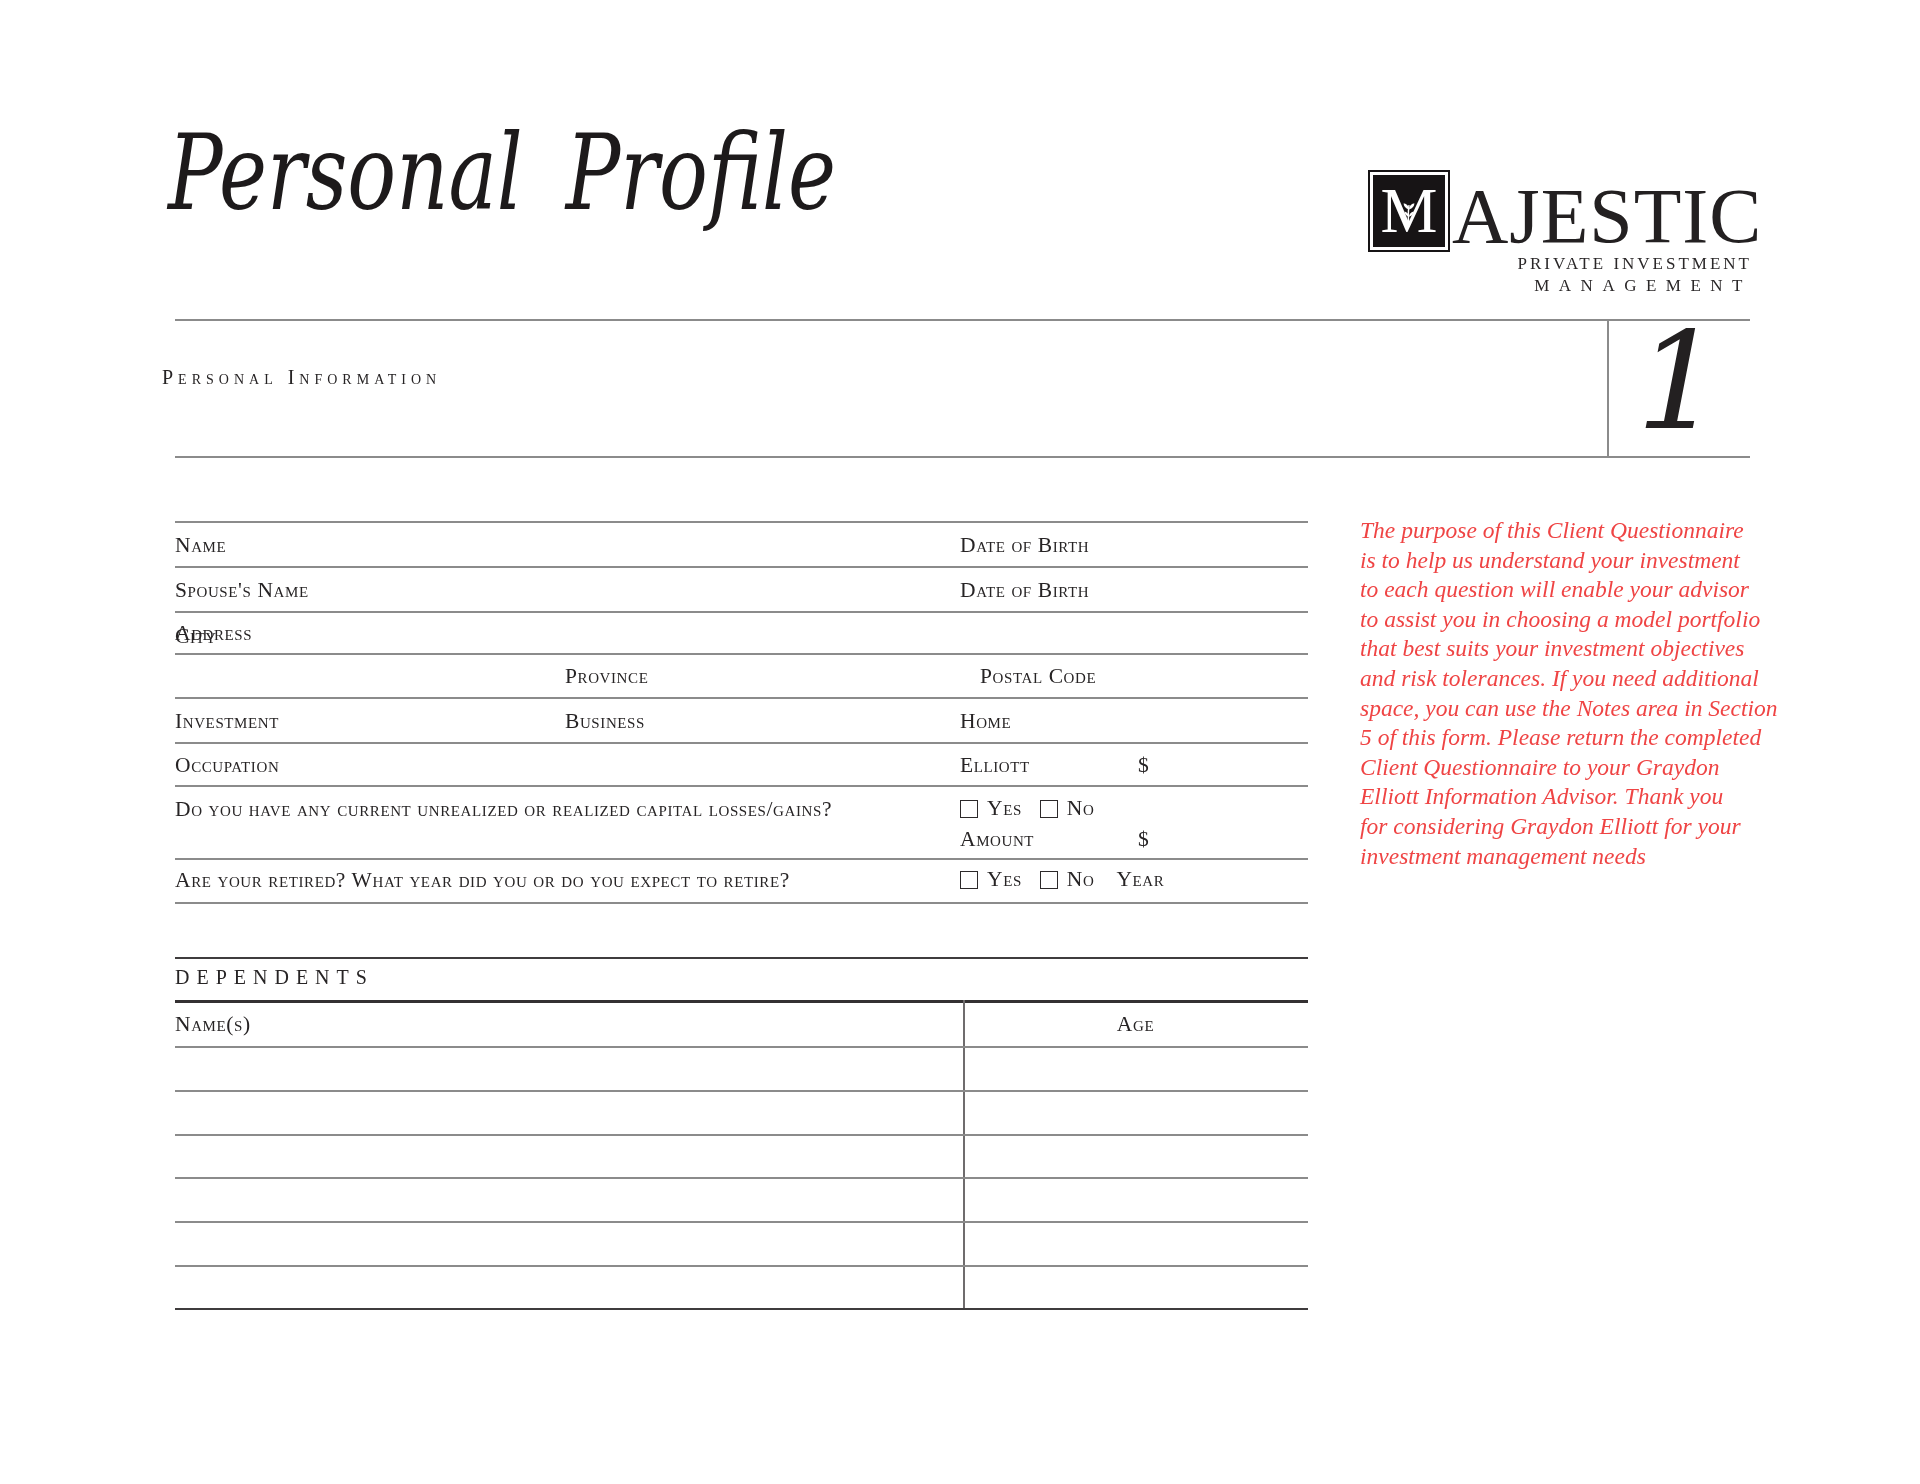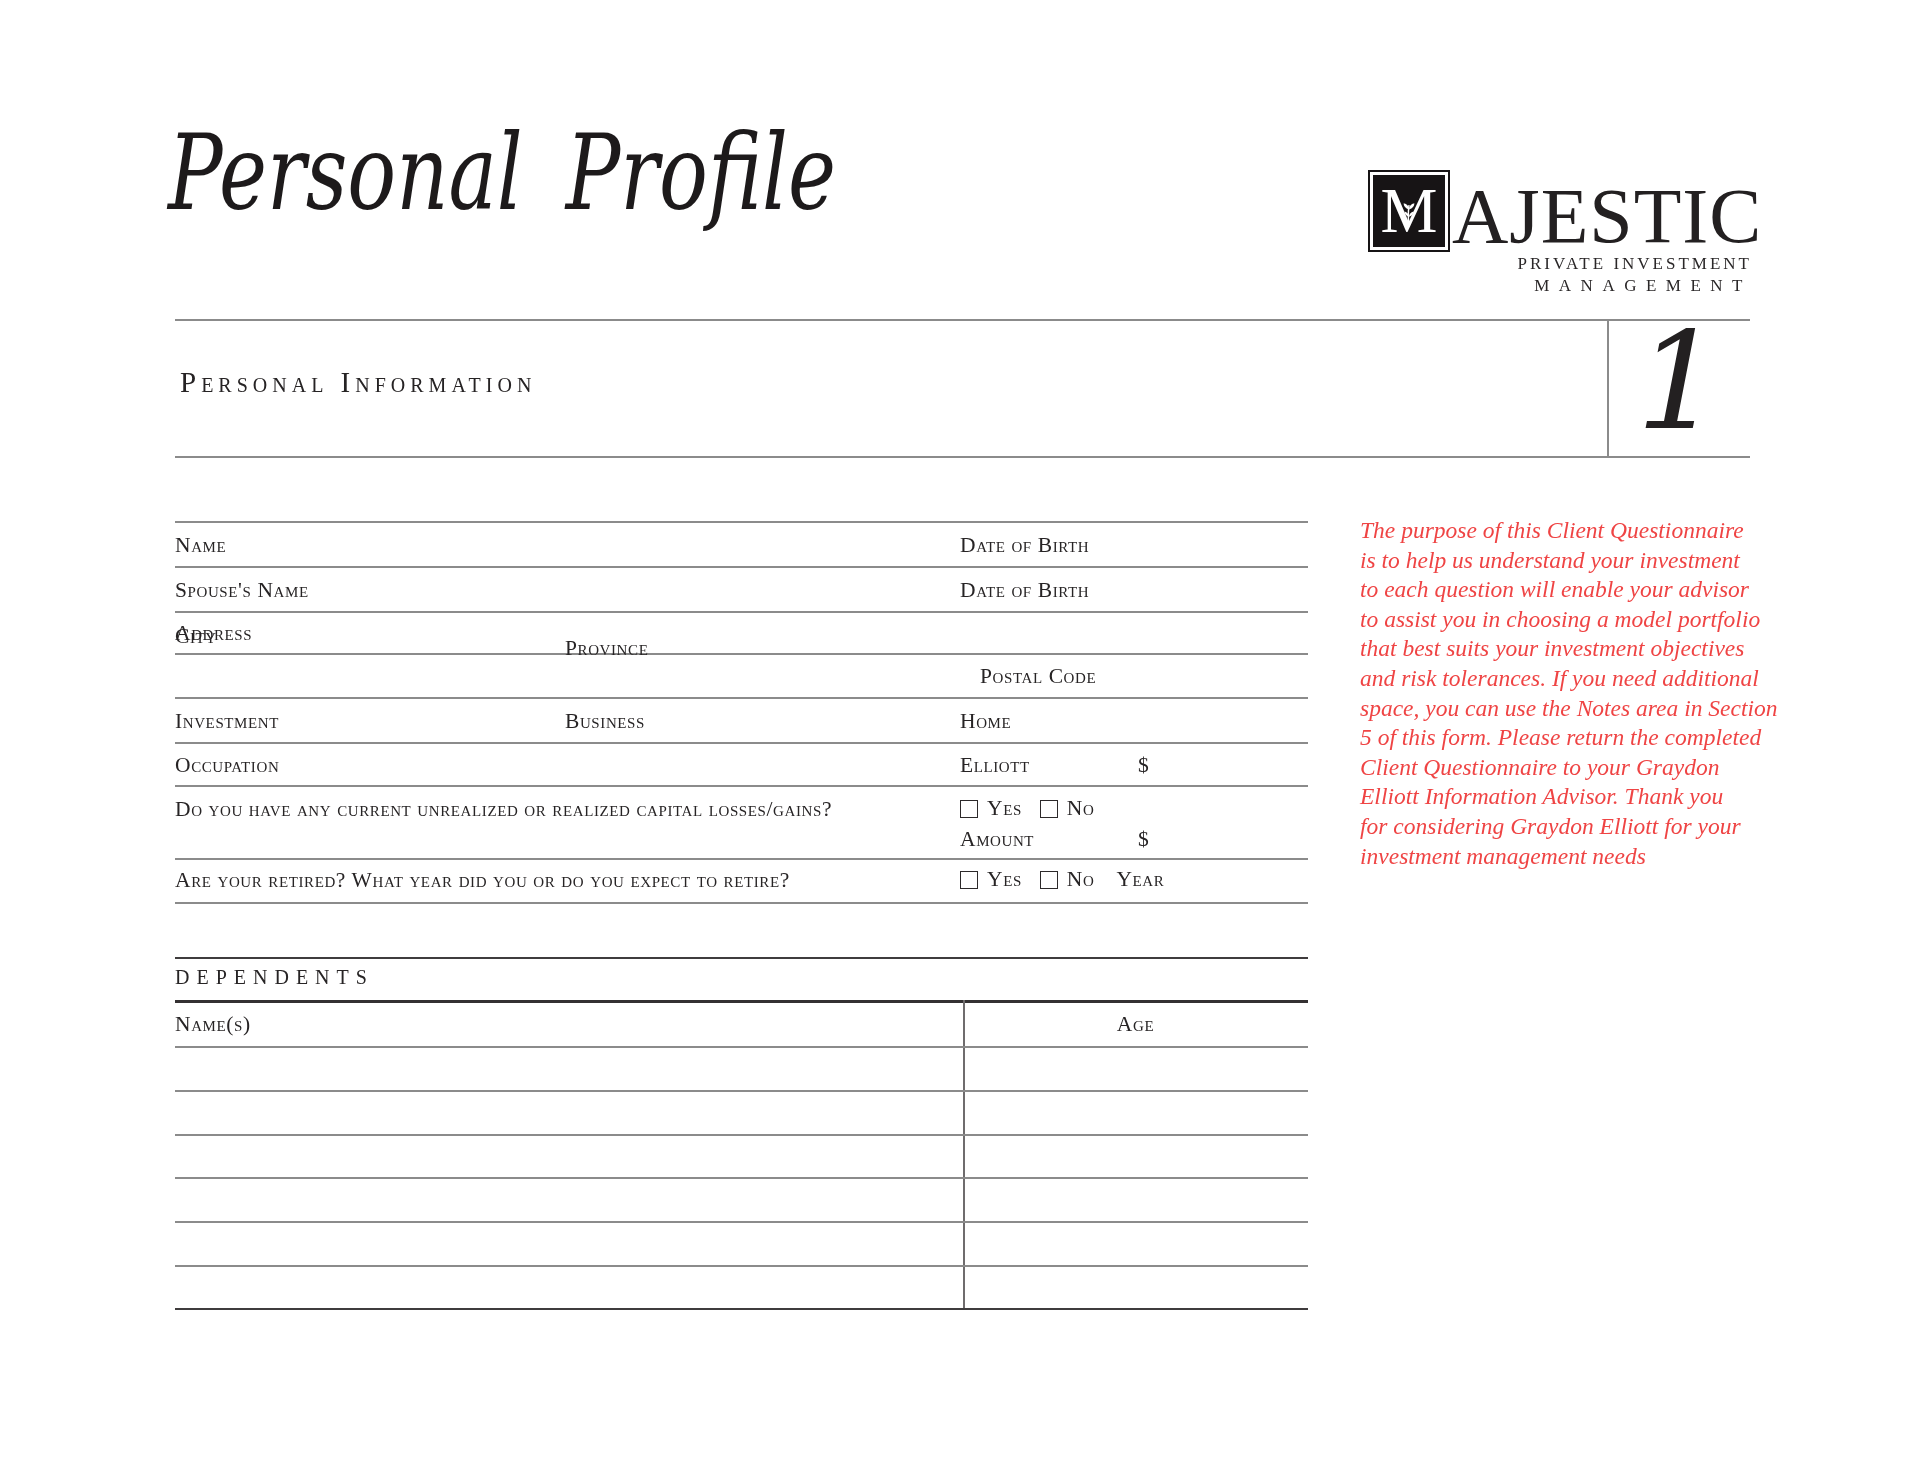--- a/index.html
+++ b/index.html
@@ -28,22 +28,22 @@
         font-family:"Liberation Serif",serif;font-size:64px;line-height:1;}
   .flourish{position:absolute;top:0px;left:50%;transform:translateX(-50%);}
   .logoname{position:absolute;left:1452px;top:176px;font-size:78px;line-height:80px;
         letter-spacing:1px;color:#232021;white-space:nowrap;}
   .tagline1{position:absolute;right:168px;top:254px;font-size:17px;letter-spacing:3px;
         color:#2a2728;white-space:nowrap;}
   .tagline2{position:absolute;right:168px;top:276px;font-size:17px;letter-spacing:9.5px;
         color:#2a2728;white-space:nowrap;}
 
   
-  .sec-title{position:absolute;left:180px;top:366px;font-variant:small-caps;
-        font-size:29px;letter-spacing:5px;color:#262324;white-space:nowrap;}
+  .sec-title{position:absolute;left:162px;top:366px;font-variant:small-caps;
+        font-size:20px;letter-spacing:5px;color:#262324;white-space:nowrap;}
   .sec-num{position:absolute;left:1610px;top:312px;width:138px;text-align:center;
         font-family:"DejaVu Serif",serif;font-style:italic;
         font-size:134px;line-height:140px;color:#232021;}
 
   
   .lbl{position:absolute;font-variant:small-caps;font-size:21.5px;letter-spacing:0.6px;
        color:#272425;white-space:nowrap;}
   .heading-caps{position:absolute;font-size:20px;letter-spacing:7px;color:#272425;
        text-transform:uppercase;white-space:nowrap;}
 
@@ -100,21 +100,21 @@
   <div class="rule" style="left:175px;top:566px;width:1133px;"></div>
 
   <div class="lbl" style="left:175px;top:578px;">Spouse's Name</div>
   <div class="lbl" style="left:960px;top:578px;">Date of Birth</div>
   <div class="rule" style="left:175px;top:611px;width:1133px;"></div>
 
   <div class="lbl" style="left:175px;top:621px;">Address</div>
   <div class="rule" style="left:175px;top:653px;width:1133px;"></div>
 
   <div class="lbl" style="left:175px;top:624px;">City</div>
-  <div class="lbl" style="left:565px;top:636px;">Province</div>
+  <div class="lbl" style="left:565px;top:664px;">Province</div>
   <div class="lbl" style="left:960px;top:664px;margin-left:20px;">Postal Code</div>
   <div class="rule" style="left:175px;top:697px;width:1133px;"></div>
 
   <div class="lbl" style="left:175px;top:709px;">Investment</div>
   <div class="lbl" style="left:565px;top:709px;">Business</div>
   <div class="lbl" style="left:960px;top:709px;">Home</div>
   <div class="rule" style="left:175px;top:742px;width:1133px;"></div>
 
   <div class="lbl" style="left:175px;top:753px;">Occupation</div>
   <div class="lbl" style="left:960px;top:753px;">Elliott</div>

